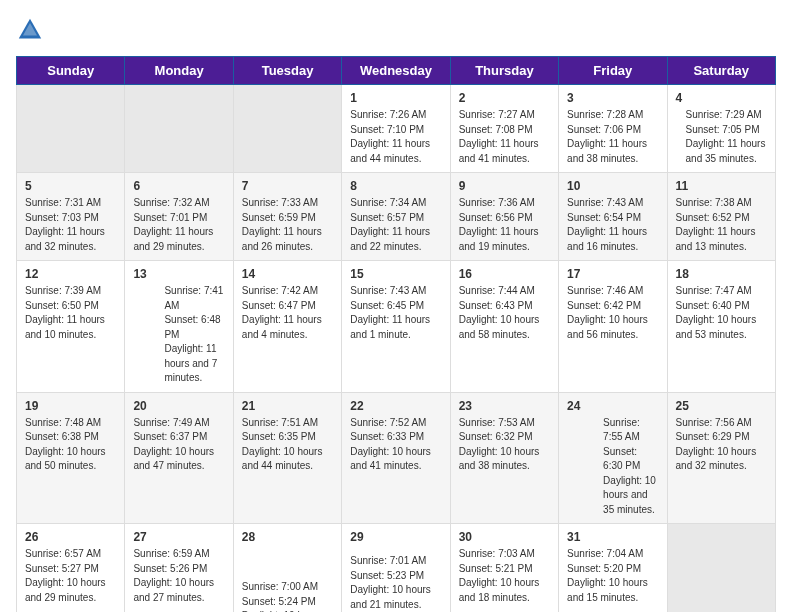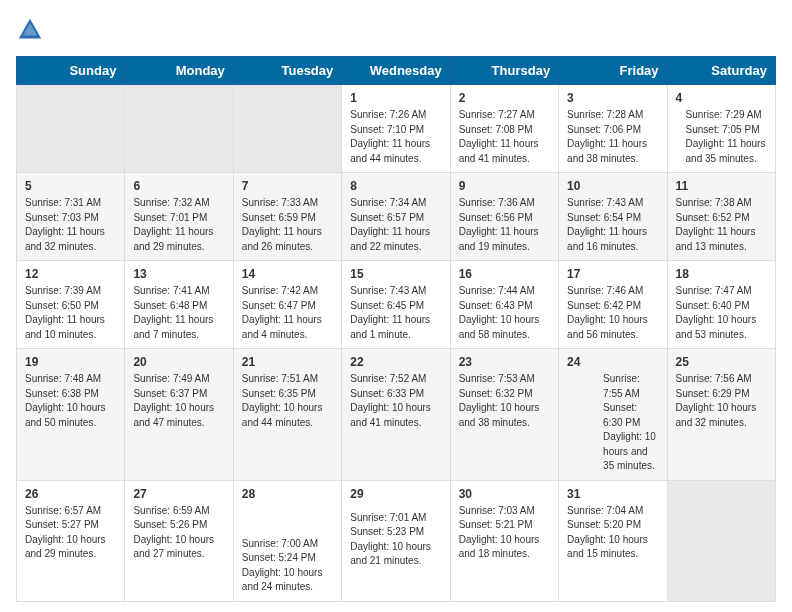--- a/index.html
+++ b/index.html
@@ -47,23 +47,23 @@
     .location {
       font-size: 14px;
       color: #555;
     }
     .calendar {
       width: 100%;
       border-collapse: collapse;
       border: 1px solid #ccc;
     }
     .calendar th {
-      background-color: #0369a1;
+      background-color: #4c1d95;
       color: #fff;
-      text-align: right;
+      text-align: center;
       padding: 6px 8px;
       font-size: 13px;
       border: 1px solid #1a5da0;
     }
     .calendar td {
       vertical-align: top;
       padding: 6px 8px;
       font-size: 10.5px;
       color: #333;
       border: 1px solid #ddd;
@@ -198,21 +198,21 @@
         </tr>
         <tr>
           <td>
             <span class="day-num">12</span>
             <div class="day-info" style="white-space: pre-line;">Sunrise: 7:39 AM
 Sunset: 6:50 PM
 Daylight: 11 hours and 10 minutes.</div>
           </td>
           <td>
             <span class="day-num">13</span>
-            <div class="day-info" style="white-space: pre-line;">Sunrise: 7:41 AM
+            <div class="day-info" style="white-space: pre-line; margin-left: 31px;">Sunrise: 7:41 AM
 Sunset: 6:48 PM
 Daylight: 11 hours and 7 minutes.</div>
           </td>
           <td>
             <span class="day-num">14</span>
             <div class="day-info" style="white-space: pre-line;">Sunrise: 7:42 AM
 Sunset: 6:47 PM
 Daylight: 11 hours and 4 minutes.</div>
           </td>
           <td>

